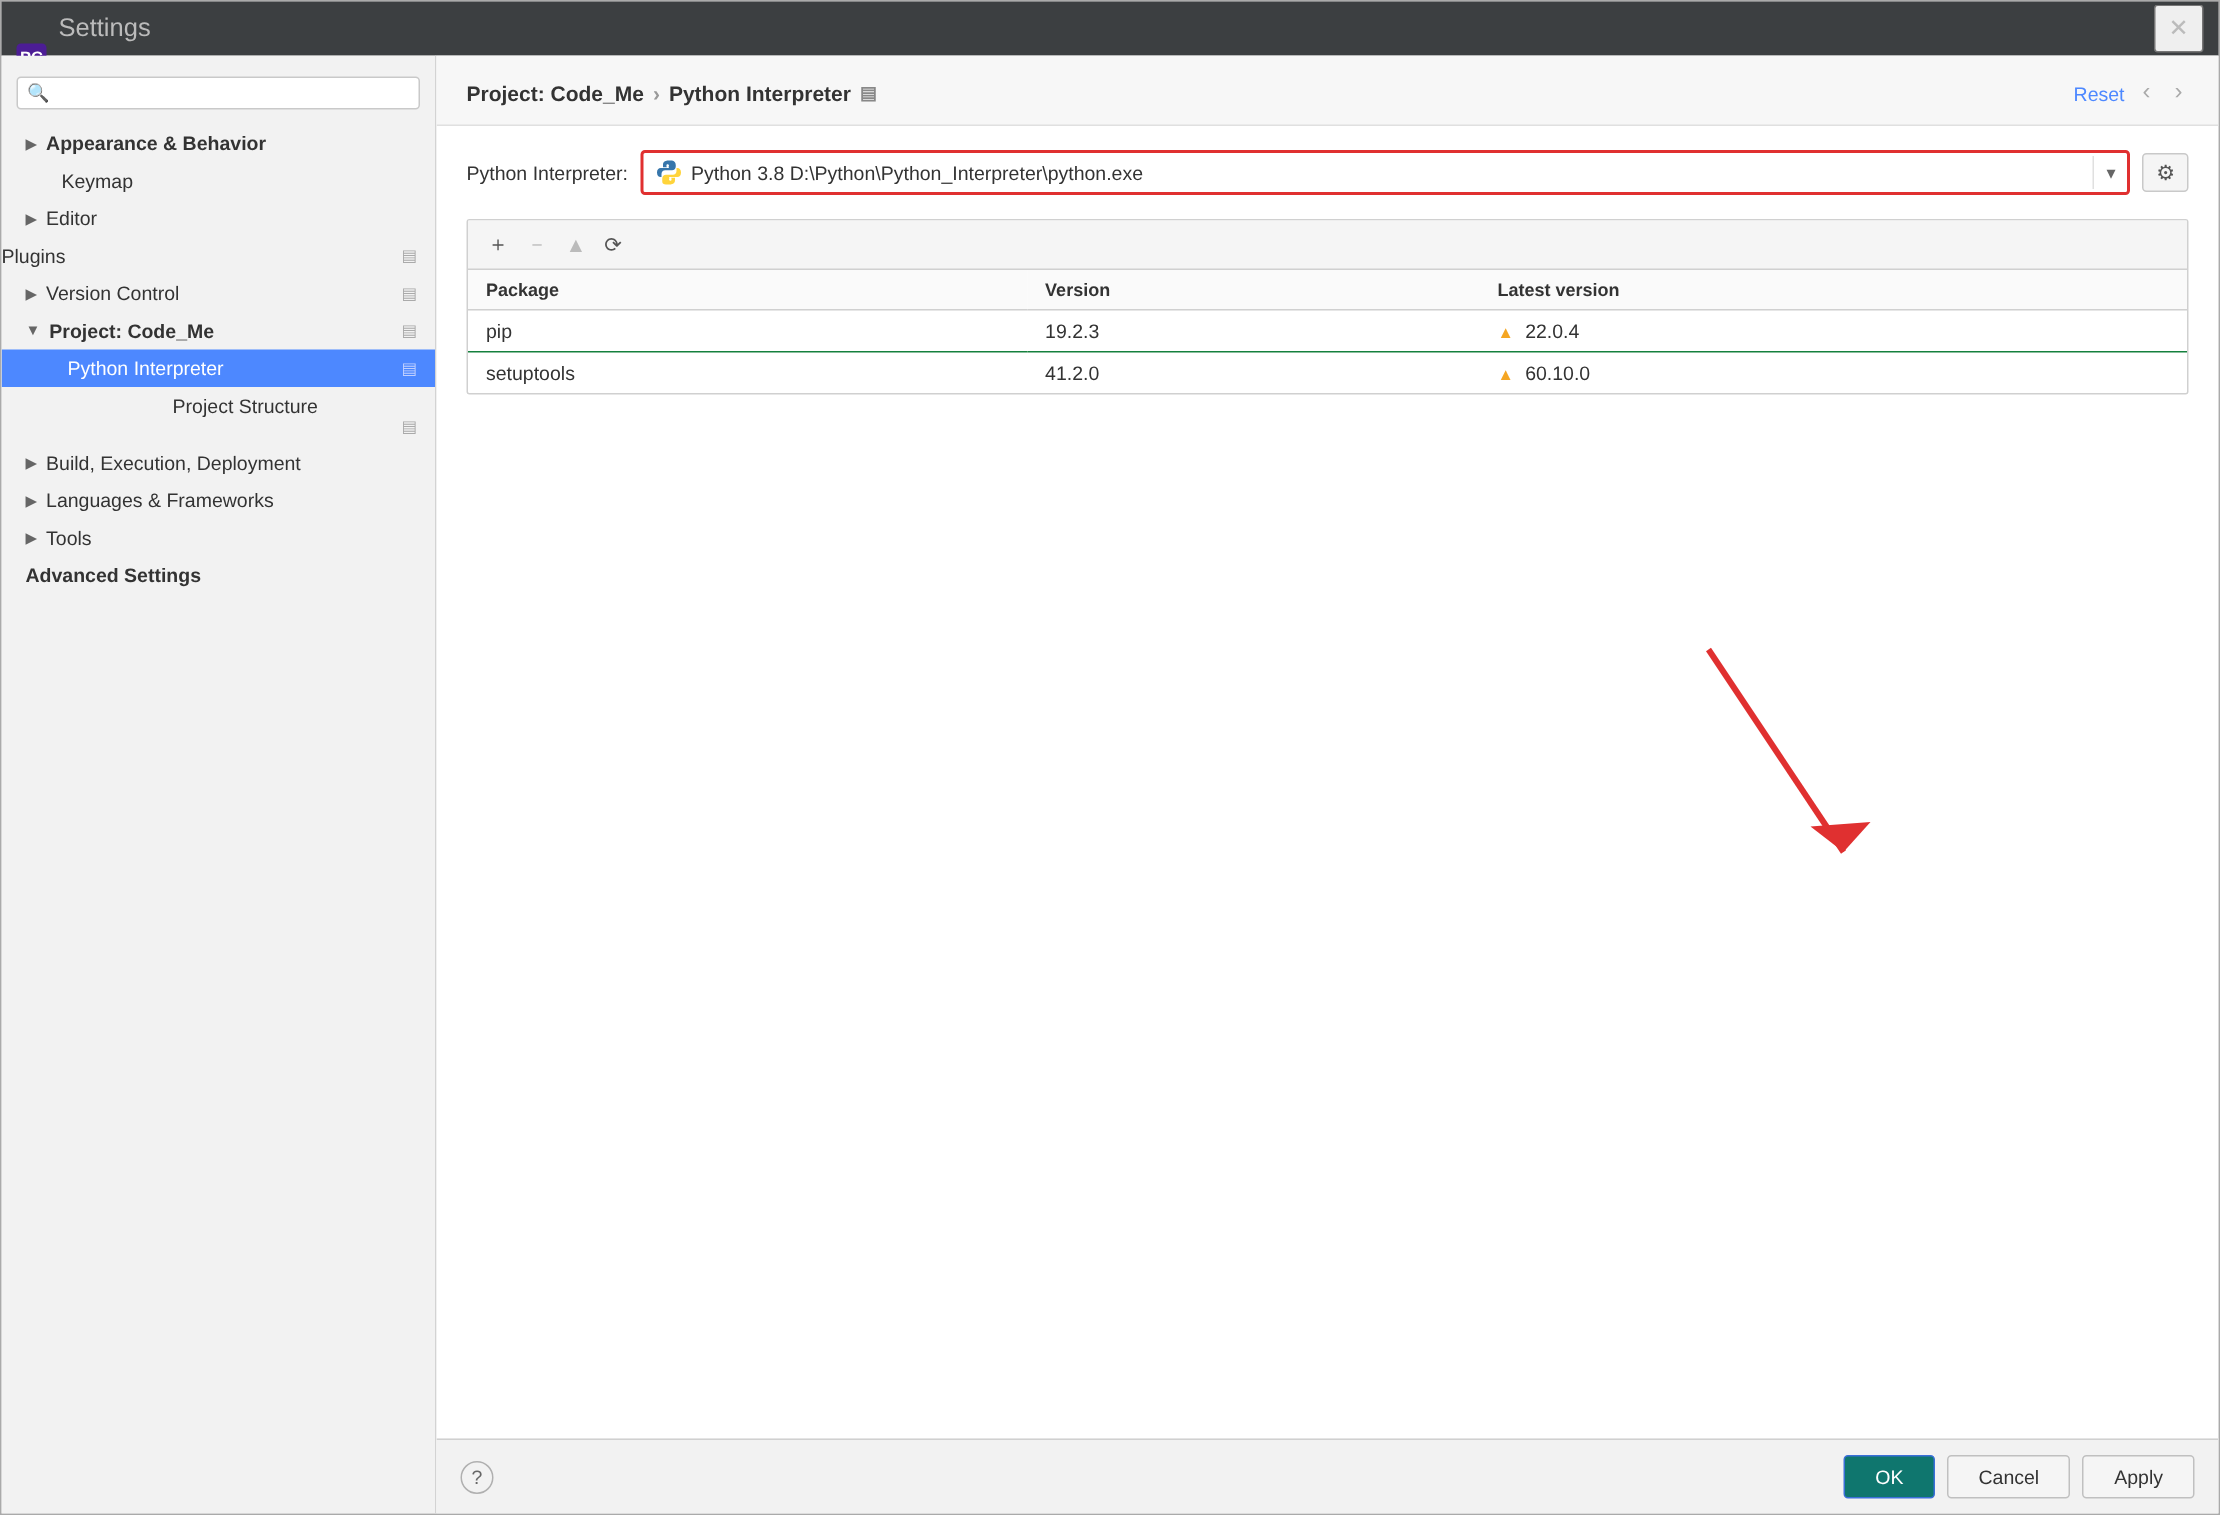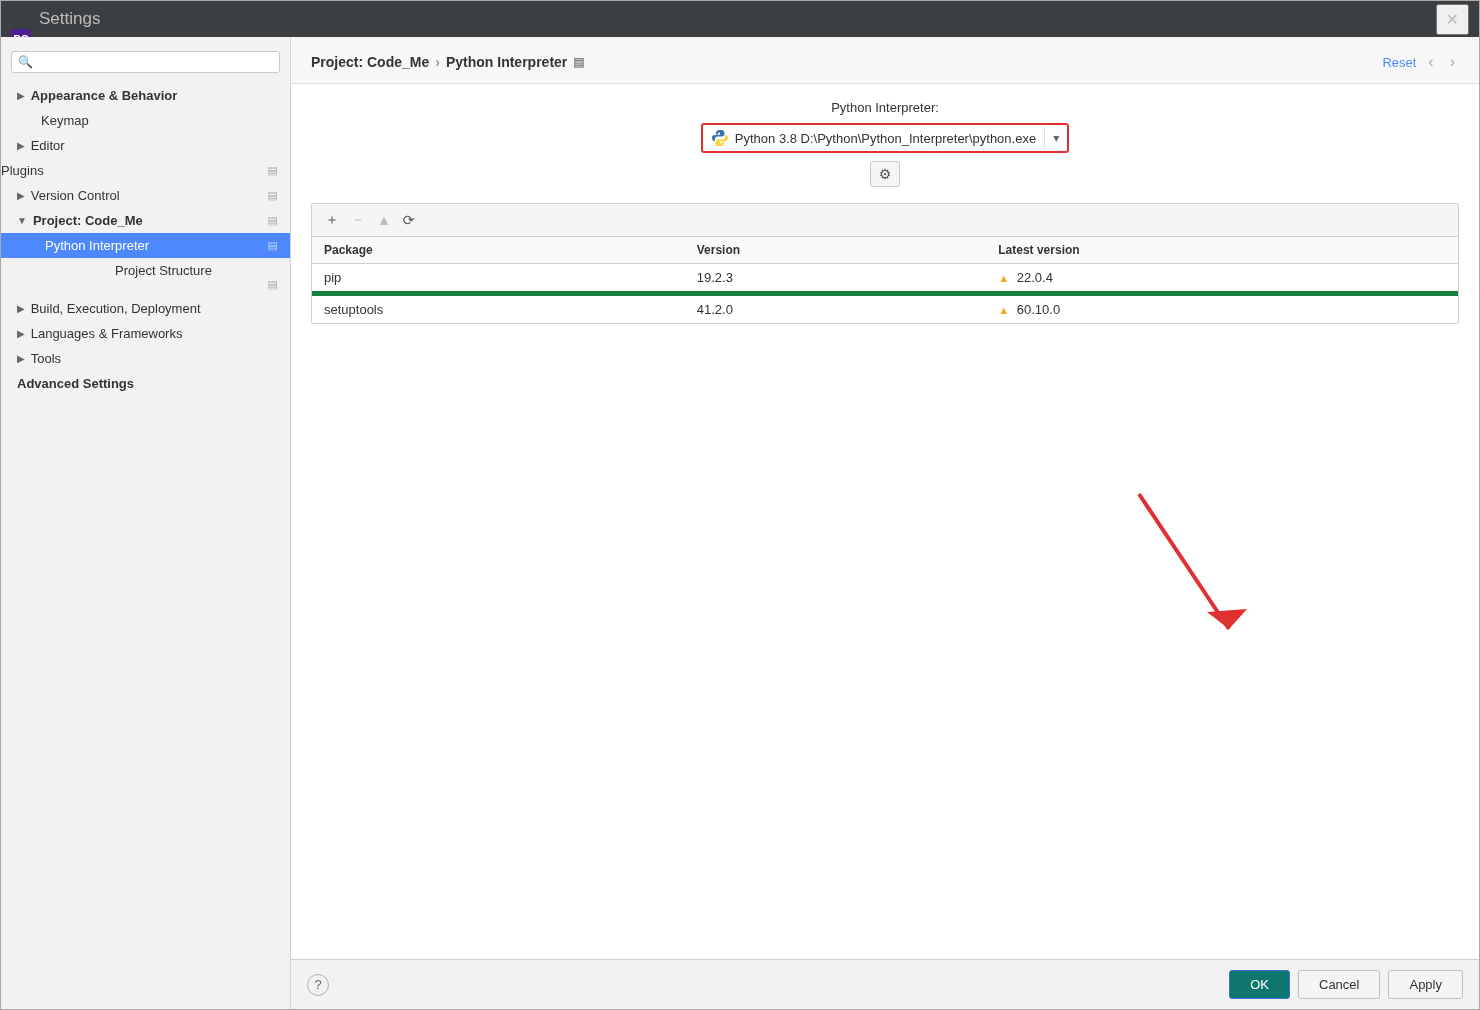--- a/index.html
+++ b/index.html
@@ -33,37 +33,37 @@
     .panel-header { display: flex; align-items: center; padding: 14px 20px 10px; border-bottom: 1px solid #e0e0e0; background: #f7f7f7; flex-shrink: 0; }
     .breadcrumb { display: flex; align-items: center; font-size: 14px; font-weight: 600; color: #333; flex: 1; }
     .breadcrumb-sep { margin: 0 6px; color: #999; }
     .breadcrumb-icon { font-size: 12px; color: #888; margin-left: 6px; }
     .header-actions { display: flex; align-items: center; gap: 8px; }
     .reset-btn { color: #4d88ff; font-size: 13px; cursor: pointer; background: none; border: none; }
     .nav-arrow { color: #aaa; font-size: 16px; cursor: pointer; background: none; border: none; padding: 2px 4px; }
 
     .panel-body { flex: 1; overflow-y: auto; padding: 16px 20px; }
 
-    .interpreter-row { display: flex; align-items: center; margin-bottom: 16px; gap: 8px; flex-direction: column; }
+    .interpreter-row { display: flex; align-items: center; margin-bottom: 16px; gap: 8px; }
     .interpreter-label { font-size: 13px; color: #333; white-space: nowrap; flex-shrink: 0; }
     .interpreter-select-wrapper { flex: 1; display: flex; align-items: center; border: 2px solid #e03030; border-radius: 3px; background: #fff; }
     .interpreter-select-inner { flex: 1; display: flex; align-items: center; padding: 4px 8px; }
     .py-icon { width: 18px; height: 18px; margin-right: 6px; flex-shrink: 0; }
     .interpreter-value { font-size: 13px; color: #333; flex: 1; }
     .interpreter-dropdown-btn { border: none; background: none; border-left: 1px solid #e0e0e0; padding: 4px 8px; cursor: pointer; color: #666; font-size: 12px; }
     .interpreter-settings-btn { border: 1px solid #c9c9c9; background: #f5f5f5; border-radius: 3px; padding: 4px 8px; cursor: pointer; color: #555; font-size: 14px; flex-shrink: 0; }
 
     .packages-section { border: 1px solid #d0d0d0; border-radius: 2px; }
     .packages-toolbar { display: flex; align-items: center; padding: 4px 8px; border-bottom: 1px solid #d0d0d0; background: #f5f5f5; gap: 2px; }
     .toolbar-btn { background: none; border: none; cursor: pointer; padding: 3px 5px; font-size: 14px; color: #555; border-radius: 2px; }
     .toolbar-btn.disabled { color: #bbb; cursor: default; }
 
     .packages-table { width: 100%; border-collapse: collapse; }
     .packages-table th { text-align: left; padding: 6px 12px; font-weight: 600; font-size: 12px; color: #333; border-bottom: 1px solid #d0d0d0; background: #fafafa; }
-    .packages-table td { padding: 6px 12px; font-size: 13px; color: #333; border-bottom: 5px solid #15803d; }
+    .packages-table td { padding: 6px 12px; font-size: 13px; color: #333; border-bottom: 1px solid #15803d; }
     .packages-table tr:last-child td { border-bottom: none; }
 
     .version-upgrade { color: #f5a623; font-size: 11px; margin-right: 4px; }
 
     
     .button-bar { display: flex; align-items: center; justify-content: flex-end; padding: 10px 16px; border-top: 1px solid #d0d0d0; background: #f2f2f2; flex-shrink: 0; gap: 8px; }
     .help-btn { margin-right: auto; background: none; border: 1px solid #b0b0b0; border-radius: 50%; width: 22px; height: 22px; display: flex; align-items: center; justify-content: center; cursor: pointer; font-size: 13px; color: #666; }
     .btn { padding: 6px 20px; border-radius: 3px; font-size: 13px; cursor: pointer; border: 1px solid; }
     .btn-ok { background: #0f766e; color: #fff; border-color: #3a6fd8; font-weight: 500; }
     .btn-cancel { background: #f5f5f5; color: #333; border-color: #c0c0c0; }

